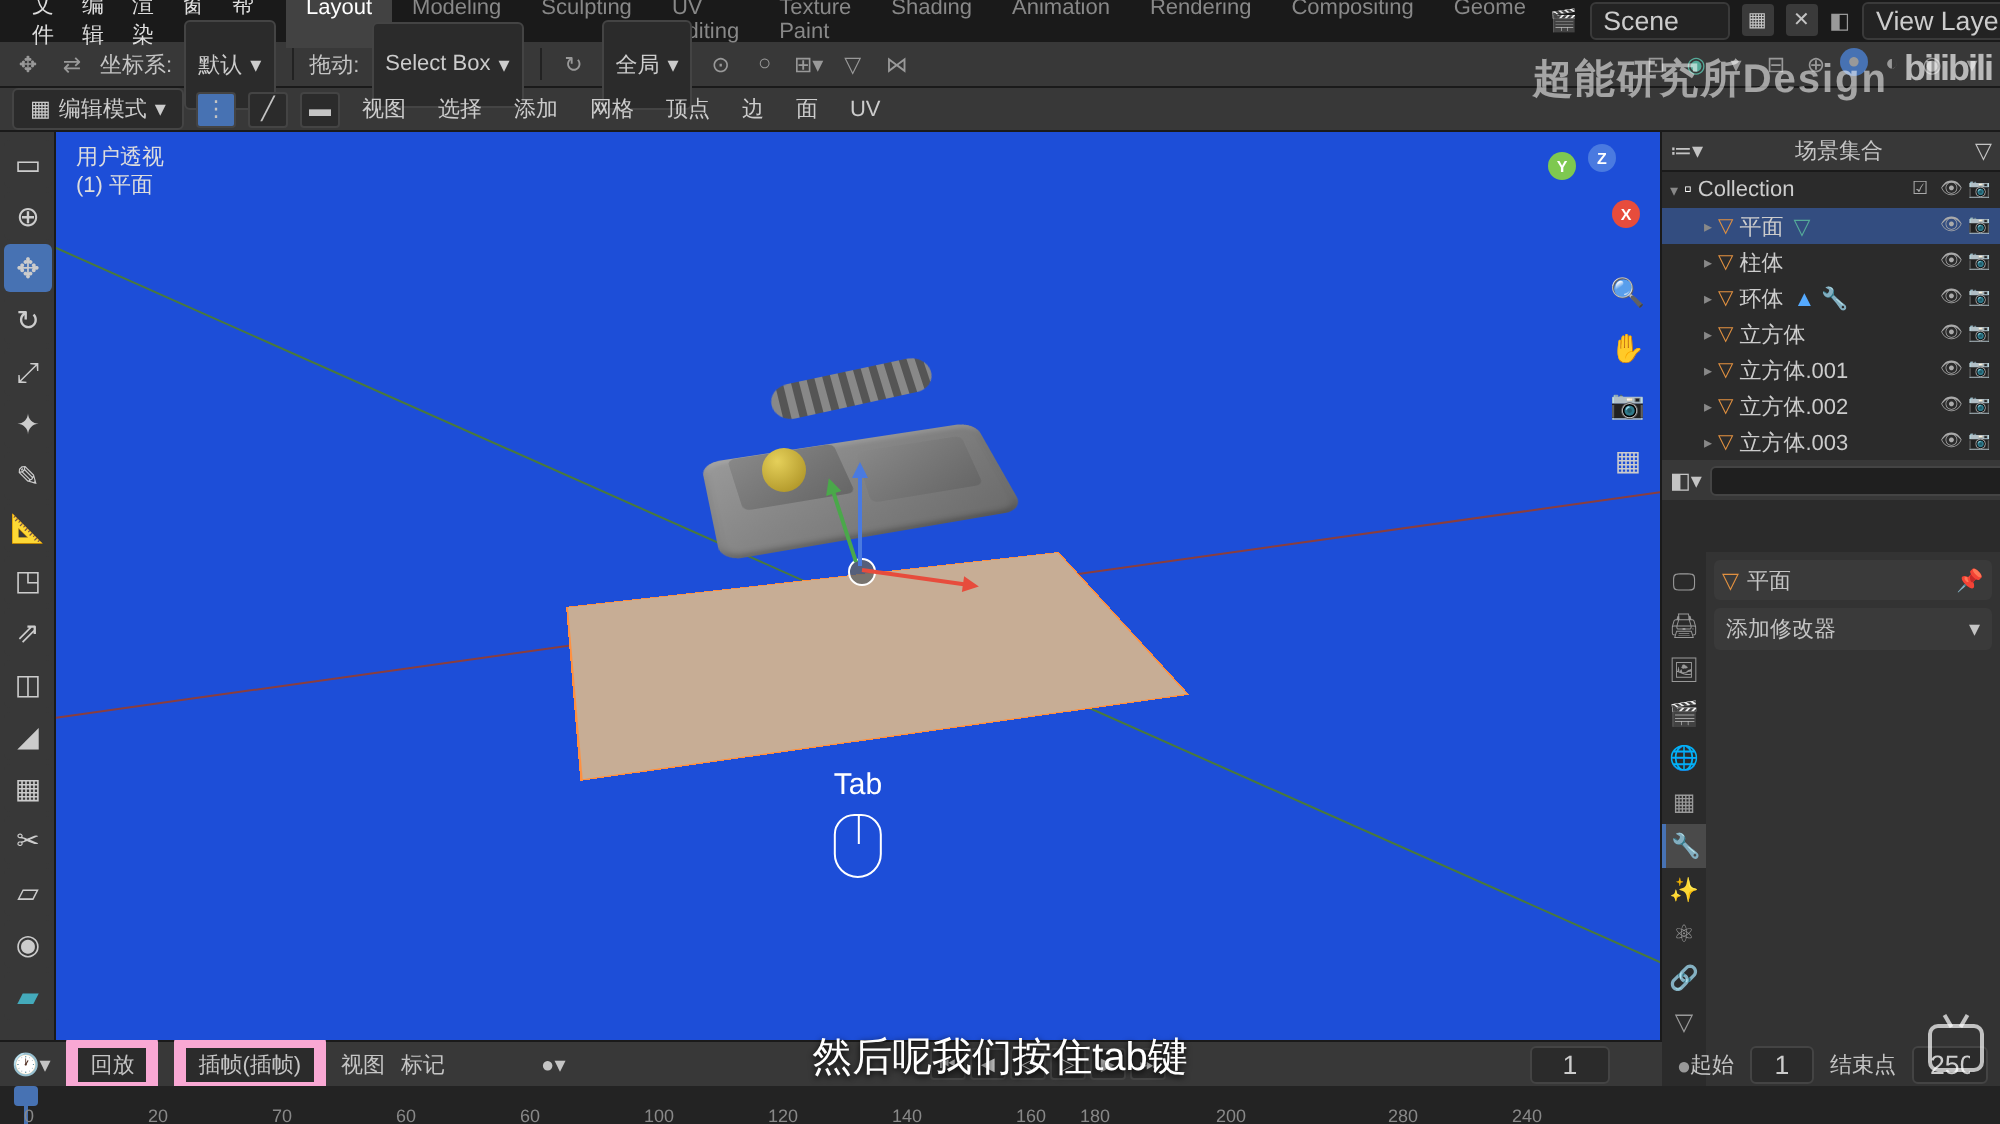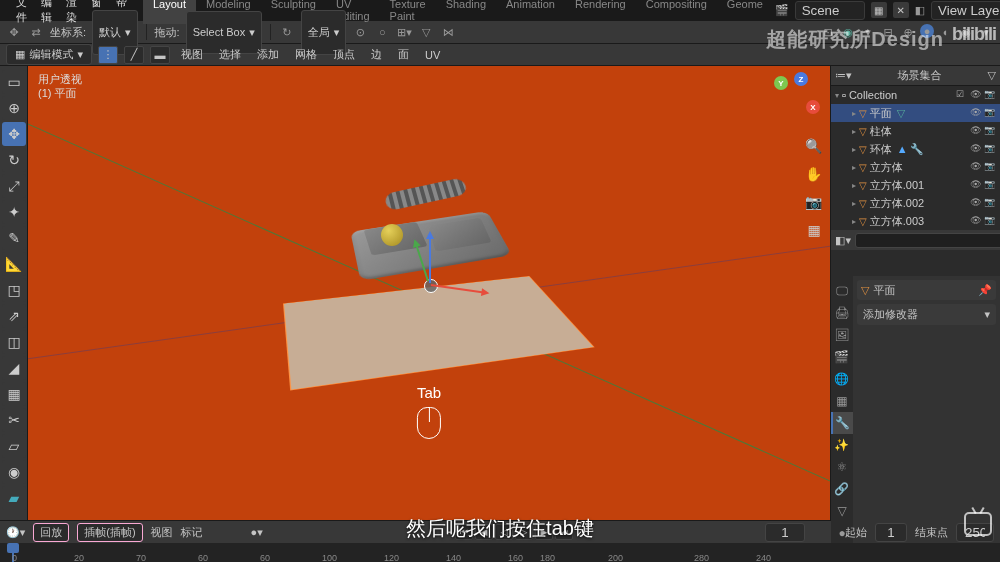--- a/index.html
+++ b/index.html
@@ -31,21 +31,21 @@
 
 
 .main { display: flex; height: 454px; }
 
 
 .left-toolbar { width: 28px; background: #383838; display: flex; flex-direction: column; padding: 4px 2px; gap: 2px; border-right: 1px solid #1a1a1a; }
 .tool-btn { width: 24px; height: 24px; background: #383838; border-radius: 3px; display: flex; align-items: center; justify-content: center; cursor: pointer; color: #ccc; font-size: 14px; }
 .tool-btn.active { background: #4772b3; }
 
 
-.viewport { flex: 1; background: #c2410c; position: relative; overflow: hidden; }
+.viewport { flex: 1; background: #1d4ed8; position: relative; overflow: hidden; }
 .viewport-info { position: absolute; top: 6px; left: 10px; color: #ddd; font-size: 11px; line-height: 14px; }
 .axis-x { position: absolute; height: 1px; background: #8b3e3e; width: 200%; left: -50%; }
 .axis-y { position: absolute; height: 1px; background: #4a7a3a; width: 200%; left: -50%; }
 
 
 .scene-3d { position: absolute; left: 50%; top: 48%; transform: translate(-50%, -50%); }
 .floor-plane { width: 280px; height: 160px; background: #c7ad95; transform: perspective(600px) rotateX(60deg) rotateZ(-14deg); border: 1px solid #ff9040; position: absolute; left: -140px; top: -40px; }
 .mousetrap { position: absolute; left: -74px; top: -78px; width: 148px; height: 74px; }
 .trap-base { position: absolute; width: 148px; height: 74px; background: linear-gradient(145deg,#9a9a9a,#6a6a6a); border-radius: 10px; transform: perspective(500px) rotateX(50deg) rotateZ(-14deg); box-shadow: inset 0 2px 4px rgba(255,255,255,.2), inset 0 -2px 4px rgba(0,0,0,.3); }
 .trap-block-l { position: absolute; left: 12px; top: 12px; width: 56px; height: 40px; background: linear-gradient(145deg,#888,#666); border-radius: 4px; transform: perspective(500px) rotateX(50deg) rotateZ(-14deg); }
@@ -97,21 +97,21 @@
 .props-tabs { width: 22px; background: #2b2b2b; display: flex; flex-direction: column; padding-top: 4px; }
 .props-tab { width: 22px; height: 22px; display: flex; align-items: center; justify-content: center; color: #999; cursor: pointer; font-size: 12px; }
 .props-tab.active { background: #4a4a4a; color: #fff; border-left: 2px solid #4772b3; }
 .props-content { flex: 1; padding: 4px; }
 .props-hdr { height: 20px; display: flex; align-items: center; gap: 4px; padding: 0 4px; background: #3a3a3a; border-radius: 3px; margin-bottom: 4px; }
 .props-row { background: #3a3a3a; padding: 3px 6px; border-radius: 3px; display: flex; align-items: center; justify-content: space-between; cursor: pointer; }
 
 
 .timeline { height: 44px; background: #2b2b2b; border-top: 1px solid #1a1a1a; }
 .tl-hdr { height: 22px; background: #383838; display: flex; align-items: center; padding: 0 6px; gap: 8px; }
-.tl-hdr .dropdown { background: #2b2b2b; border: 1px solid #f9a8d4; padding: 1px 6px; border-radius: 3px; }
+.tl-hdr .dropdown { background: #2b2b2b; border: 6px solid #f9a8d4; padding: 1px 6px; border-radius: 3px; }
 .playback { display: flex; gap: 2px; margin: 0 auto; }
 .play-btn { width: 18px; height: 16px; background: #2b2b2b; border: 1px solid #444; border-radius: 2px; display: flex; align-items: center; justify-content: center; cursor: pointer; font-size: 9px; }
 .frame-input { background: #2b2b2b; border: 1px solid #444; padding: 1px 8px; border-radius: 3px; color: #ccc; width: 40px; text-align: center; }
 .tl-ruler { height: 22px; background: #232323; position: relative; display: flex; align-items: flex-end; padding: 0 10px; }
 .tl-tick { color: #888; font-size: 9px; position: absolute; bottom: 2px; }
 .tl-cursor { position: absolute; left: 12px; top: 0; width: 2px; height: 100%; background: #4772b3; }
 .tl-cursor::before { content: ''; position: absolute; top: 0; left: -5px; width: 12px; height: 10px; background: #4772b3; border-radius: 2px; }
 
 
 .subtitle { position: absolute; bottom: 20px; left: 50%; transform: translateX(-50%); color: #fff; font-size: 20px; text-shadow: 0 1px 3px #000; font-weight: 500; }

